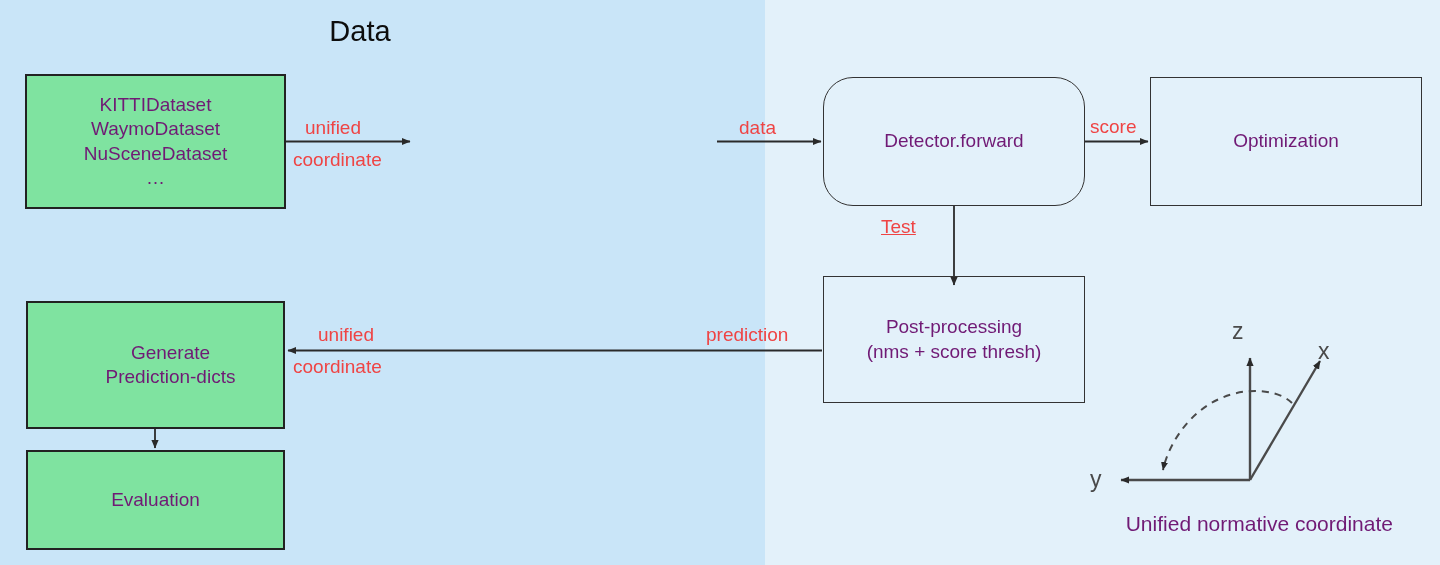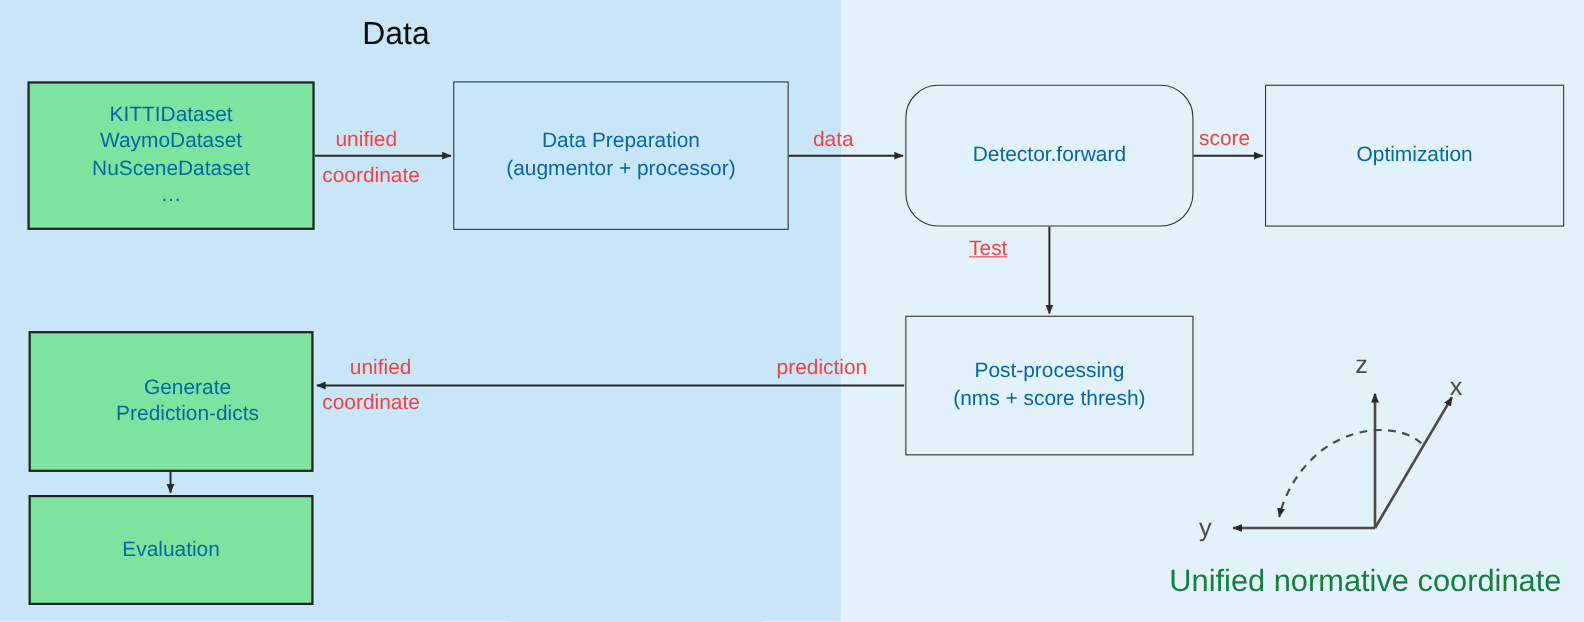--- a/index.html
+++ b/index.html
@@ -27,33 +27,33 @@
   #title-model{left:997px;top:17px;width:200px;}
 
   .node{
     position:absolute;
     box-sizing:border-box;
     display:flex;
     align-items:center;
     justify-content:center;
     text-align:center;
     font-size:19px;
-    color:#0369a1;
+    color:#701a75;
     line-height:1.28;
     white-space:pre-line;
     padding:0 6px;
   }
   .node.green{background:#7fe3a0;border:2.5px solid #222;}
   .node.plain{background:transparent;border:1.6px solid #333;}
 
   #node-datasets{left:25px;top:74px;width:261px;height:135px;}
   #node-dataprep{left:412px;top:74px;width:305px;height:135px;}
   #node-detector{left:823px;top:77px;width:262px;height:129px;border-radius:30px;}
   #node-optimization{left:1150px;top:77px;width:272px;height:129px;}
-  #node-postproc{left:823px;top:287px;width:262px;height:127px;}
+  #node-postproc{left:823px;top:276px;width:262px;height:127px;}
   #node-generate{left:26px;top:301px;width:259px;height:128px;padding-left:36px;}
   #node-evaluation{left:26px;top:450px;width:259px;height:100px;}
 
   .edge-label{
     position:absolute;
     font-size:19px;
     color:#ef4444;
     white-space:nowrap;
     line-height:1;
   }
@@ -72,21 +72,21 @@
     position:absolute;
     font-size:23px;
     color:#4a4a4a;
     line-height:1;
   }
   #axis-z{left:1232px;top:320px;}
   #axis-x{left:1318px;top:340px;}
   #axis-y{left:1090px;top:468px;}
   #coord-caption{
     position:absolute;left:1063px;top:512px;width:330px;
-    text-align:center;font-size:28px;color:#15803d;white-space:nowrap;
+    text-align:right;font-size:21px;color:#701a75;white-space:nowrap;
   }
 </style>
 </head>
 <body>
 
 <div id="stage">
 
   <div class="panel" id="panel-data"></div>
   <div class="panel" id="panel-model"></div>
 
@@ -116,22 +116,20 @@
       <line x1="1250" y1="480" x2="1320" y2="361" stroke="#4a4a4a" stroke-width="2.4" marker-end="url(#ah)"></line>
       <line x1="1250" y1="480" x2="1121" y2="480" stroke="#4a4a4a" stroke-width="2.4" marker-end="url(#ah)"></line>
       <path d="M 1292,403 C 1275,386 1225,383 1190,420 C 1175,436 1166,455 1163,470" fill="none" stroke="#4a4a4a" stroke-width="2" stroke-dasharray="7,6" marker-end="url(#ah)"></path>
     </g>
   </svg>
 
   <div class="node green" id="node-datasets">KITTIDataset
 WaymoDataset
 NuSceneDataset
 …</div>
-  <div class="node plain" id="node-dataprep">Data Preparation
-(augmentor + processor)</div>
   <div class="node plain" id="node-detector">Detector.forward</div>
   <div class="node plain" id="node-optimization">Optimization</div>
   <div class="node plain" id="node-postproc">Post-processing
 (nms + score thresh)</div>
   <div class="node green" id="node-generate">Generate
 Prediction-dicts</div>
   <div class="node green" id="node-evaluation">Evaluation</div>
 
   <div class="edge-label" id="lbl-unified-1">unified</div>
   <div class="edge-label" id="lbl-coordinate-1">coordinate</div>

